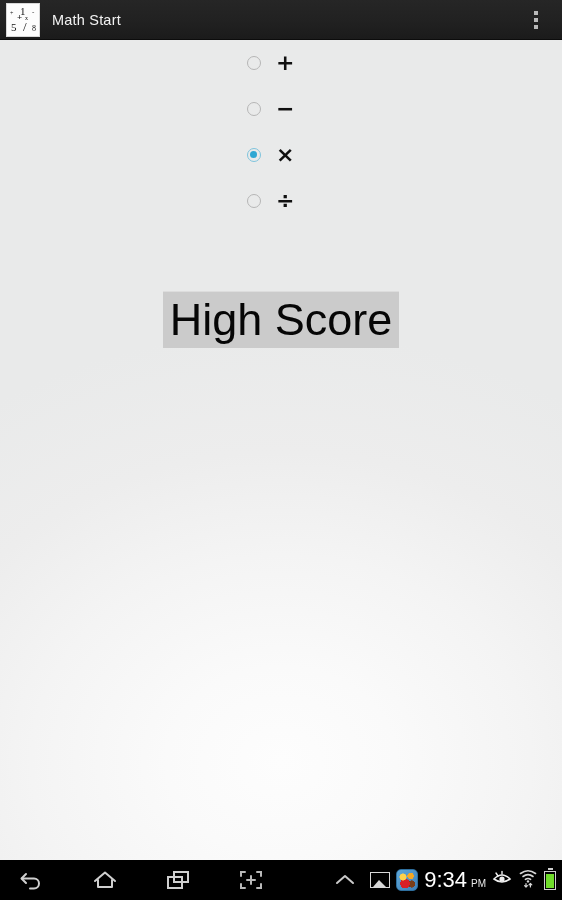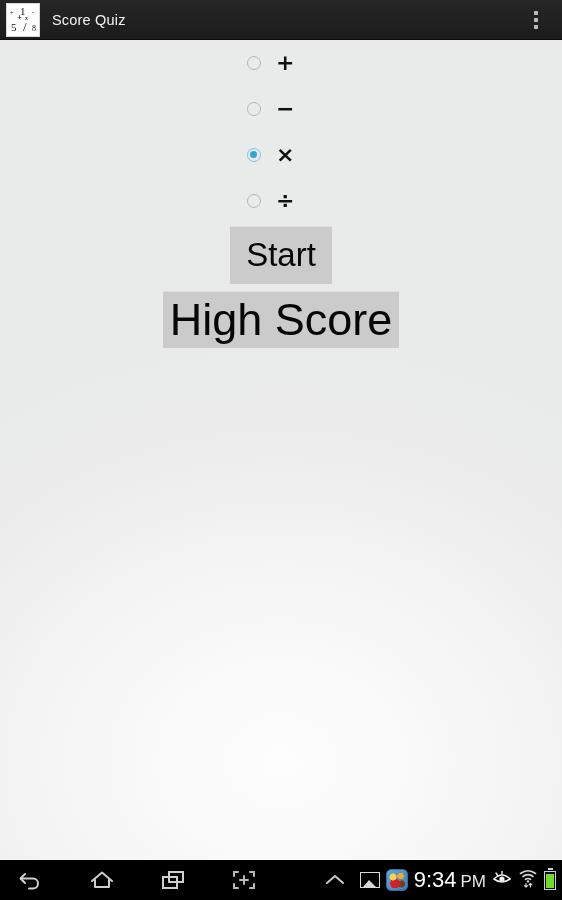--- a/index.html
+++ b/index.html
@@ -241,21 +241,21 @@
   }
   #status-clock {
     color: #ffffff;
     font-size: 22px;
     font-family: "Liberation Sans", sans-serif;
     line-height: 1;
     display: flex;
     align-items: baseline;
     gap: 4px;
   }
-  #status-clock .ampm { font-size: 17px; color: #e8e8e8; }
+  #status-clock .ampm { font-size: 10px; color: #e8e8e8; }
 
   #notif-image-icon {
     width: 20px; height: 16px;
     border: 1.5px solid #d7d7d7;
     position: relative;
     overflow: hidden;
     background: #000;
   }
   #notif-image-icon::after {
     content: "";
@@ -307,21 +307,21 @@
     <div id="app-icon">
       <span class="gl g1">+</span>
       <span class="gl g2">1</span>
       <span class="gl g3">-</span>
       <span class="gl g4">+</span>
       <span class="gl g5">x</span>
       <span class="gl g6">5</span>
       <span class="gl g7">/</span>
       <span class="gl g8">8</span>
     </div>
-    <div id="action-bar-title">Score Quiz</div>
+    <div id="action-bar-title">Math Start</div>
     <div id="overflow-menu">
       <span></span>
         <span></span>
         <span></span>
     </div>
   </div>
 
   <div id="content">
 
     <div id="radio-group">
@@ -349,21 +349,20 @@
 
       <div class="radio-row">
         <div class="radio-hit">
           <span class="radio-mark"></span>
           <span class="radio-op">÷</span>
         </div>
       </div>
 
     </div>
 
-    <div class="btn" id="start-button">Start</div>
 
     <div class="btn" id="high-score-button">High Score</div>
 
 
   </div>
 
   <div id="nav-bar">
 
     <div class="nav-btn" id="nav-back">
       <svg width="26" height="22" viewBox="0 0 26 22" aria-hidden="true">

